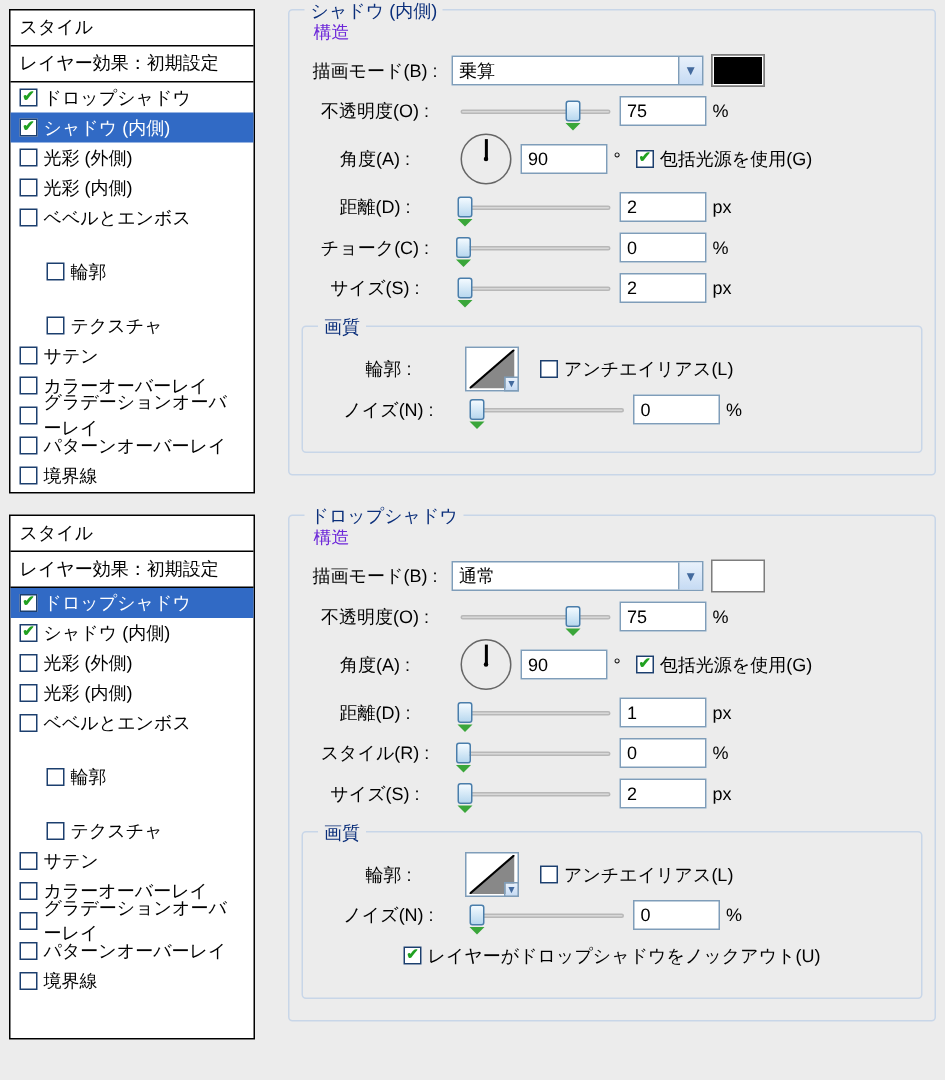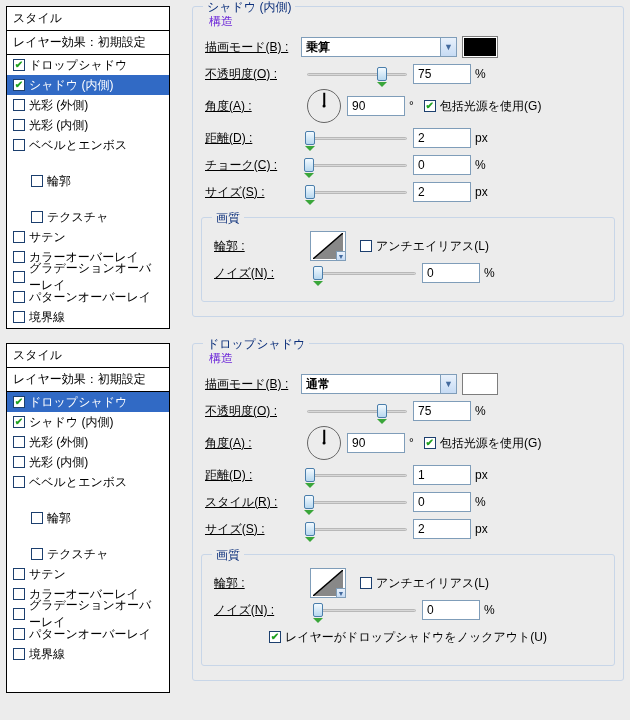--- a/index.html
+++ b/index.html
@@ -82,33 +82,31 @@
     margin: -4px 0 6px 4px;
   }
   .row {
     display: flex;
     align-items: center;
     margin: 5px 0;
     height: 22px;
   }
   .row .lab {
     width: 96px;
-    text-align: left;
+    text-align: center;
     padding-right: 6px;
     white-space: nowrap;
-    text-decoration: underline;
   }
   .combo {
     display: flex;
     align-items: center;
     border: 1px solid #7f9db9;
     background: #fff;
     height: 20px;
-    width: 156px;
-    font-weight: bold;
+    width: 168px;
   }
   .combo span { flex:1; padding:0 4px; }
   .combo .arrow {
     width: 16px;
     height: 18px;
     background: linear-gradient(#e9f1fb,#c6dbf4);
     border-left:1px solid #7f9db9;
     display:flex;align-items:center;justify-content:center;
     font-size:9px;color:#436a9e;
   }

